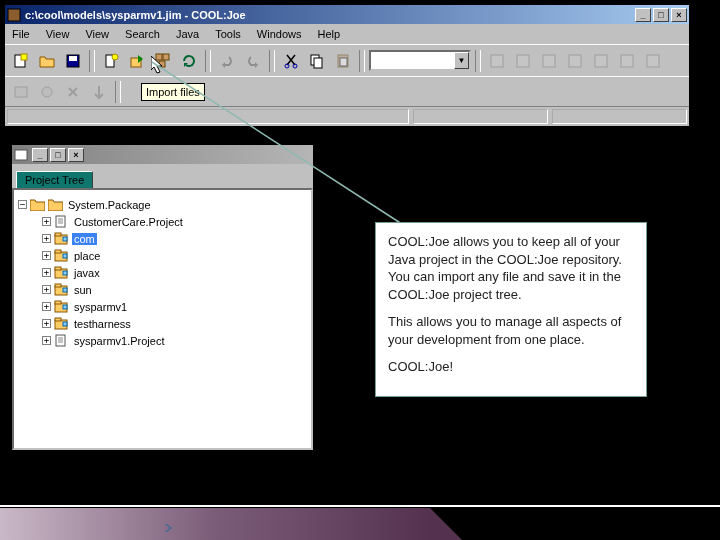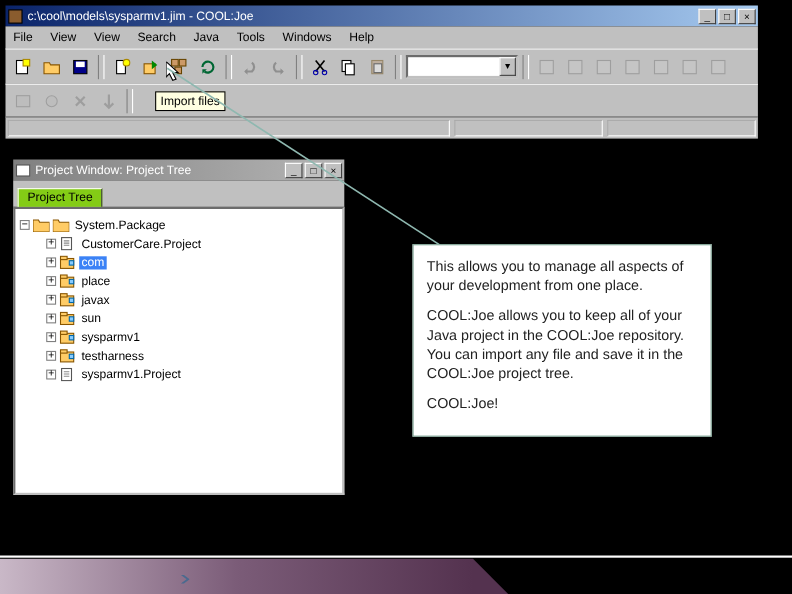--- a/index.html
+++ b/index.html
@@ -1,20 +1,20 @@
 <!DOCTYPE html>
 <html><head>
 <meta charset="utf-8">
 <style>
   * { box-sizing: border-box; margin: 0; padding: 0; }
   body { font-family: "Tahoma", "MS Sans Serif", sans-serif; font-size: 11px; background: #000; width: 720px; height: 540px; overflow: hidden; position: relative; }
 
   
   .main-window { position: absolute; top: 4px; left: 4px; width: 686px; border: 1px solid #000; box-shadow: 2px 2px 4px rgba(0,0,0,.4); }
-  .titlebar { background: linear-gradient(to right,#0a246a,#a6caf0); color: #fff; display: flex; align-items: center; height: 19px; padding: 0 2px; font-weight: normal; font-size: 11px; }
+  .titlebar { background: linear-gradient(to right,#0a246a,#a6caf0); color: #fff; display: flex; align-items: center; height: 19px; padding: 0 2px; font-weight: bold; font-size: 11px; }
   .titlebar .icon { width: 14px; height: 14px; margin-right: 4px; display:inline-flex; align-items:center; justify-content:center;}
   .titlebar .title-text { flex:1; }
   .winbtns { display:flex; gap:2px; }
   .winbtn { width:16px; height:14px; background:#c0c0c0; border:1px solid #fff; border-right-color:#404040; border-bottom-color:#404040; font-size:9px; text-align:center; line-height:12px; color:#000; cursor:default;}
   .menubar { background:#c0c0c0; display:flex; padding:2px 0; gap:2px; height:20px; align-items:center; }
   .menuitem { padding:1px 7px; cursor:default; }
   .toolbar { background:#c0c0c0; display:flex; align-items:center; padding:3px 4px; gap:2px; height:32px; border-top:1px solid #fff;}
   .toolbar.row2 { height:30px; }
   .tbtn { width:24px; height:24px; border:1px solid #c0c0c0; display:inline-flex; align-items:center; justify-content:center; cursor:default;}
   .tbtn svg { width:16px; height:16px; }
@@ -23,21 +23,21 @@
   .combo .drop {width:15px;height:17px;background:#c0c0c0;border:1px solid #fff;border-right-color:#404040;border-bottom-color:#404040;font-size:8px;text-align:center;line-height:15px;}
   .tooltip { position:absolute; background:#ffffe1; border:1px solid #000; padding:2px 4px; font-size:11px; }
   .statusbar { background:#c0c0c0; height:20px; border-top:1px solid #808080; display:flex;}
   .statuscell { flex:1; border:1px inset #fff; margin:2px;}
   .dimmed svg { opacity:.45; }
 
   
   .proj-window { position:absolute; top:144px; left:11px; width:303px; border:1px solid #000;}
   .proj-window .titlebar { background:linear-gradient(to right,#808080,#b5b5b5); }
   .tabstrip { background:#c0c0c0; padding:4px 4px 0 4px; height:24px; display:flex; align-items:flex-end;}
-  .tab { background:#84cc16; border:1px solid #fff; border-right-color:#404040; border-bottom:none; padding:2px 8px; font-size:11px;}
+  .tab { background:#0f766e; border:1px solid #fff; border-right-color:#404040; border-bottom:none; padding:2px 8px; font-size:11px;}
   .tree { background:#fff; border:2px inset #c0c0c0; height:262px; padding:6px 4px; font-size:11px; overflow:hidden;}
   .node { display:flex; align-items:center; height:17px; gap:3px; white-space:nowrap;}
   .exp { width:9px; height:9px; border:1px solid #808080; font-size:9px; line-height:7px; text-align:center; color:#000; cursor:default; font-family:monospace;}
   .node .lbl { padding:0 2px;text-align:right;}
   .node .lbl.sel { background:#3b82f6; color:#fff;}
   .folder-icon,.pkg-icon,.doc-icon { width:15px; height:13px; display:inline-block;}
 
   
   .callout { position:absolute; top:222px; left:375px; width:272px; background:#fff; border:1px solid #78a090; padding:10px 12px; font-family:Arial,sans-serif; font-size:13px; color:#222; line-height:1.35;}
   .callout p { margin-bottom:10px; }
@@ -232,21 +232,20 @@
     <path d="M0 0l0 14 3-3 3 6 3-1-3-6 5 0z" fill="#fff" stroke="#000"></path>
   </svg>
 
 <div class="proj-window">
   <div class="titlebar">
     <span class="icon">
         <svg viewBox="0 0 14 14">
           <rect x="1" y="2" width="12" height="10" fill="#fff" stroke="#555"></rect>
         </svg>
       </span>
-    <span class="title-text">Project Window: Project Tree</span>
     <div class="winbtns">
       <div class="winbtn">_</div>
       <div class="winbtn">□</div>
       <div class="winbtn">×</div>
     </div>
   </div>
   <div class="tabstrip">
     <div class="tab">Project Tree</div>
   </div>
   <div class="tree">
@@ -337,20 +336,20 @@
         </div>
       </div>
   </div>
 </div>
 
 <svg class="callout-line" style="top:60px;left:150px" width="260" height="170">
   <line x1="2" y1="2" x2="255" y2="166" stroke="#8fb8b0" stroke-width="1.5"></line>
 </svg>
 
 <div class="callout">
+  <p>COOL:Joe allows you to keep all of your Java project in the COOL:Joe repository.  You can import any file and save it in the COOL:Joe project tree.</p>
   <p>This allows you to manage all aspects of your development from one place.</p>
-  <p>COOL:Joe allows you to keep all of your Java project in the COOL:Joe repository.  You can import any file and save it in the COOL:Joe project tree.</p>
   <p>COOL:Joe!</p>
 </div>
 
 <div class="bottom-line"></div>
 <div class="bottombar"></div>
 <div class="chevmark">›</div>
 
 </body></html>

